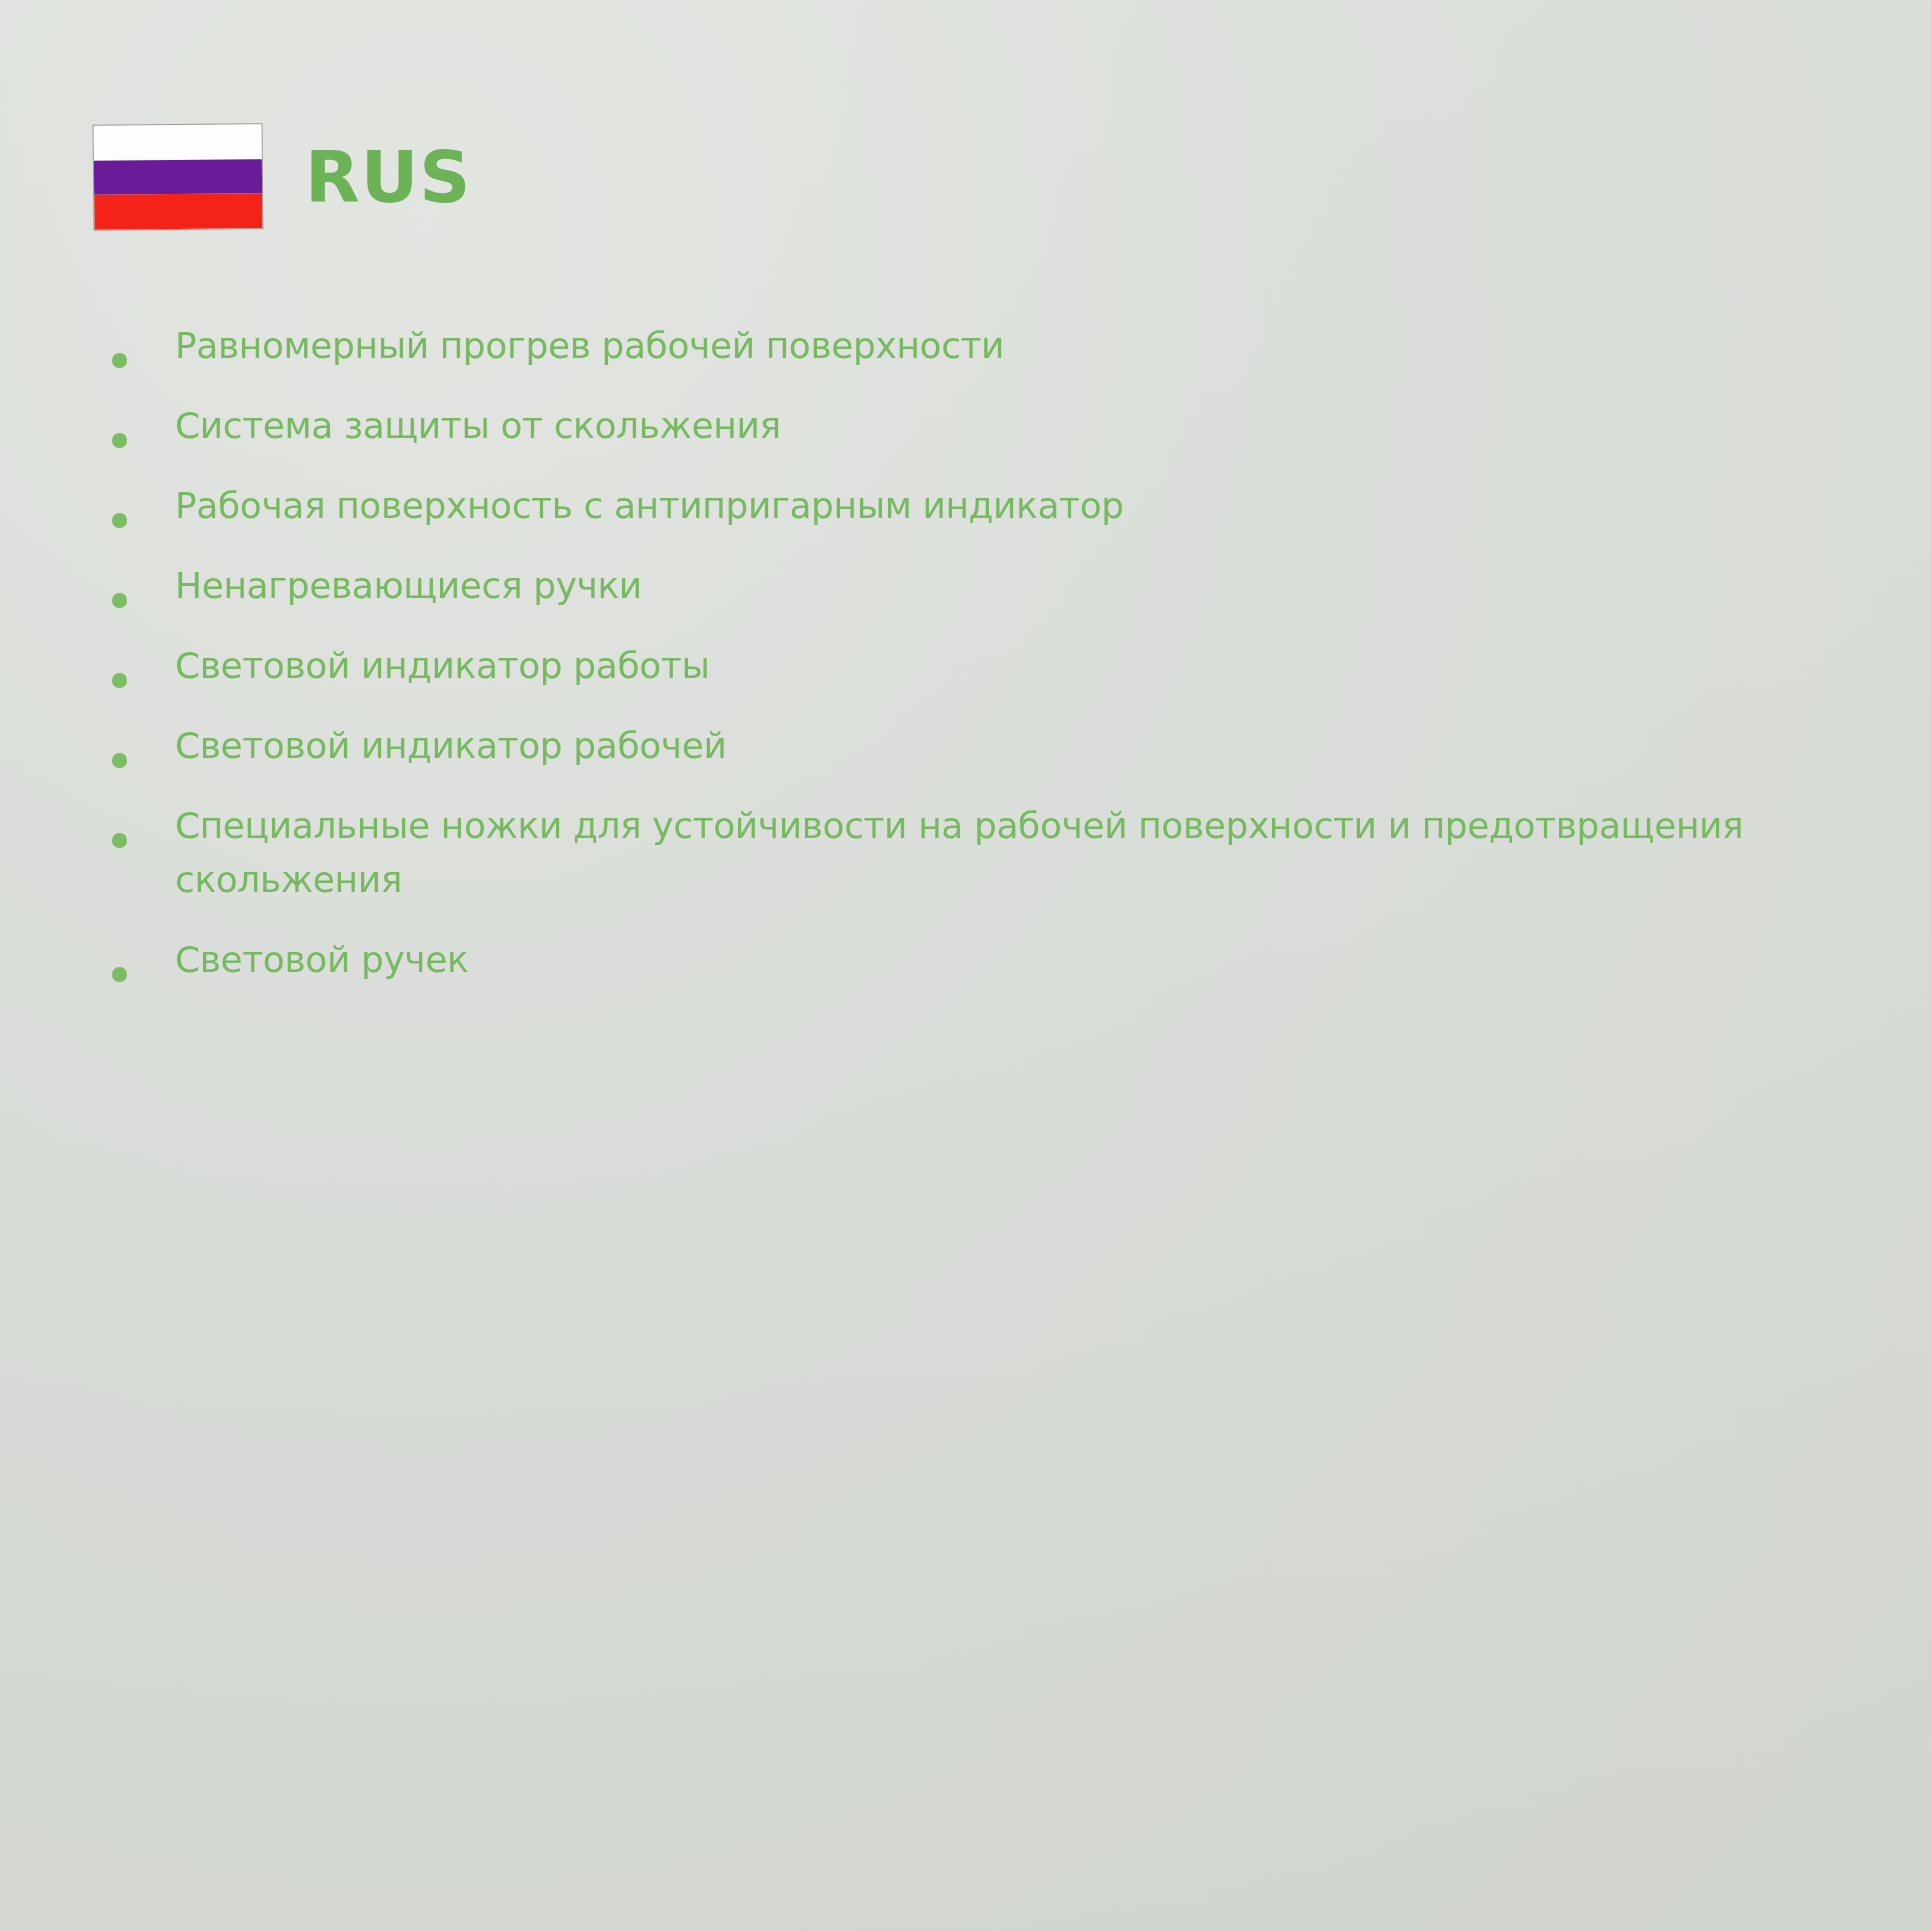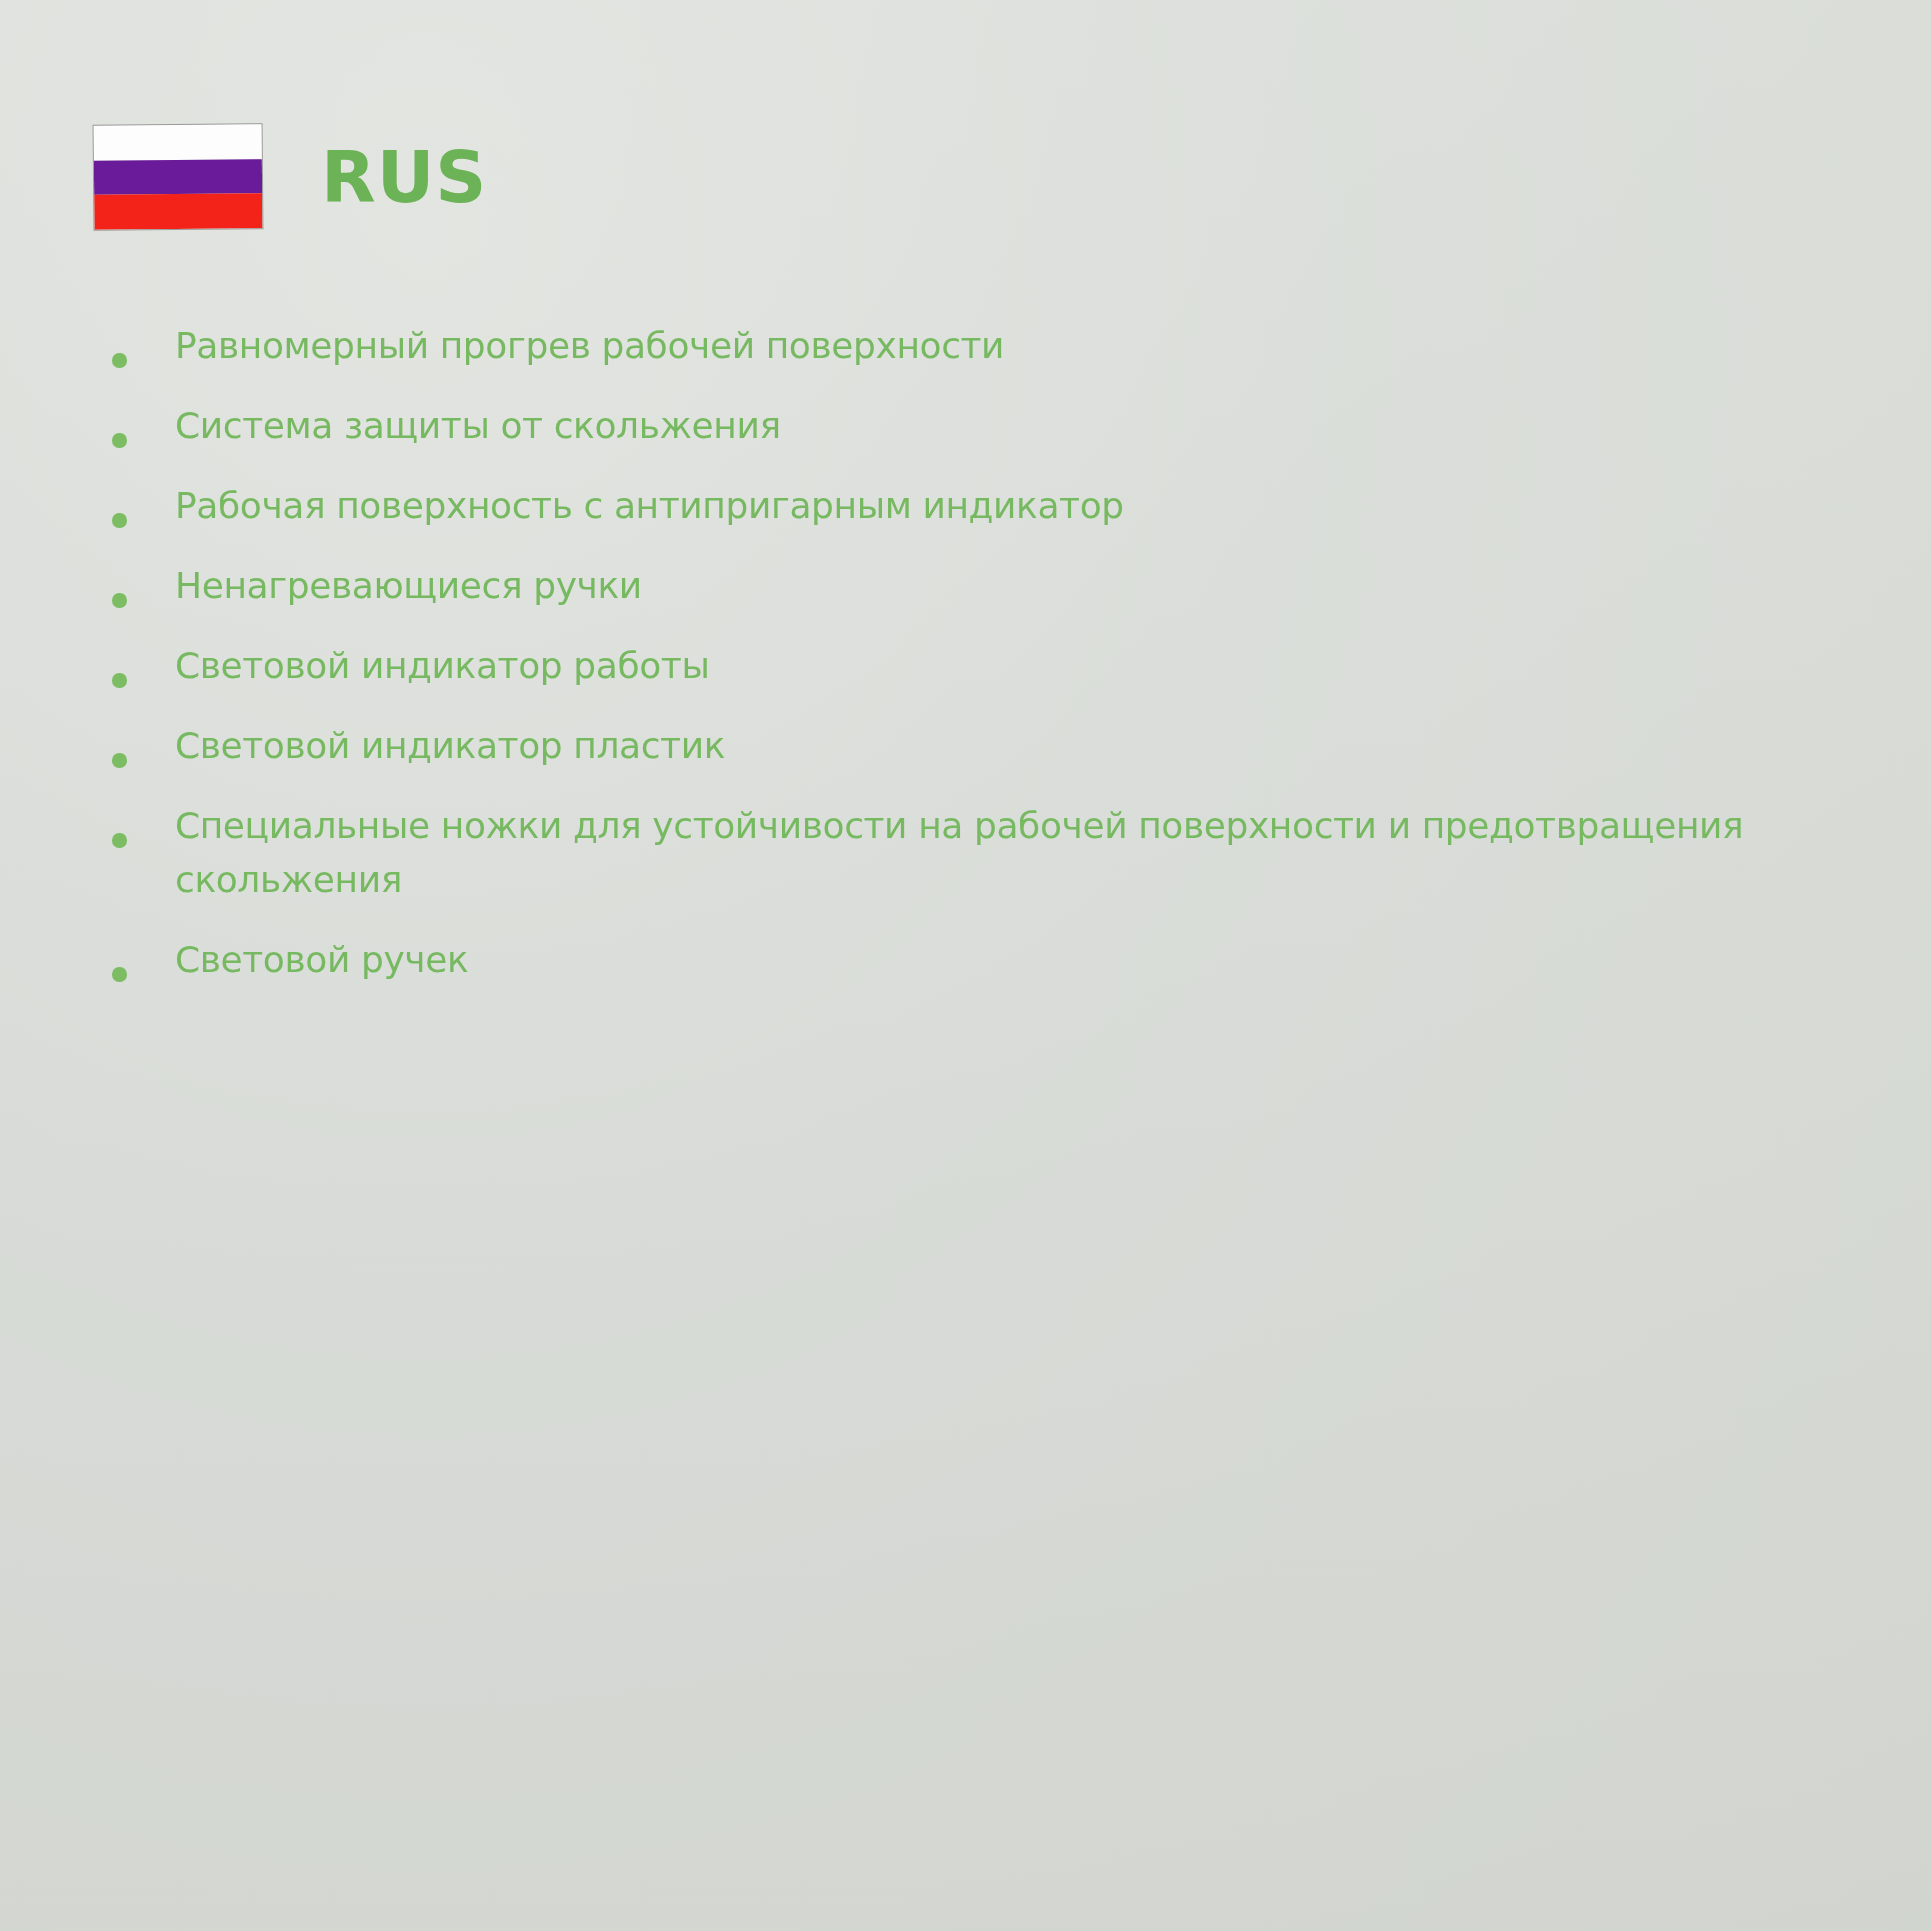--- a/index.html
+++ b/index.html
@@ -69,21 +69,20 @@
   .flag .band.blue   { background: #6a1b9a; }
   .flag .band.red    { background: #f42319; }
 
   .lang-code {
     font-size: 71px;
     font-weight: 700;
     letter-spacing: 1px;
     color: #6cb257;
     line-height: 1;
     font-family: "DejaVu Sans", "Liberation Sans", sans-serif;
-    margin-left: 16px;
   }
 
   
   .features {
     position: absolute;
     left: 93px;
     top: 319px;
     width: 1757px;
     list-style: none;
     margin: 0;
@@ -143,21 +142,21 @@
       <li>
         <span class="bullet"></span>
         <span class="txt">Ненагревающиеся ручки</span>
       </li>
       <li>
         <span class="bullet"></span>
         <span class="txt">Световой индикатор работы</span>
       </li>
       <li>
         <span class="bullet"></span>
-        <span class="txt">Световой индикатор пластик</span>
+        <span class="txt">Световой индикатор рабочей</span>
       </li>
       <li>
         <span class="bullet"></span>
         <span class="txt">Специальные ножки для устойчивости на рабочей поверхности и предотвращения скольжения</span>
       </li>
       <li>
         <span class="bullet"></span>
         <span class="txt">Световой ручек</span>
       </li>
     </ul>

